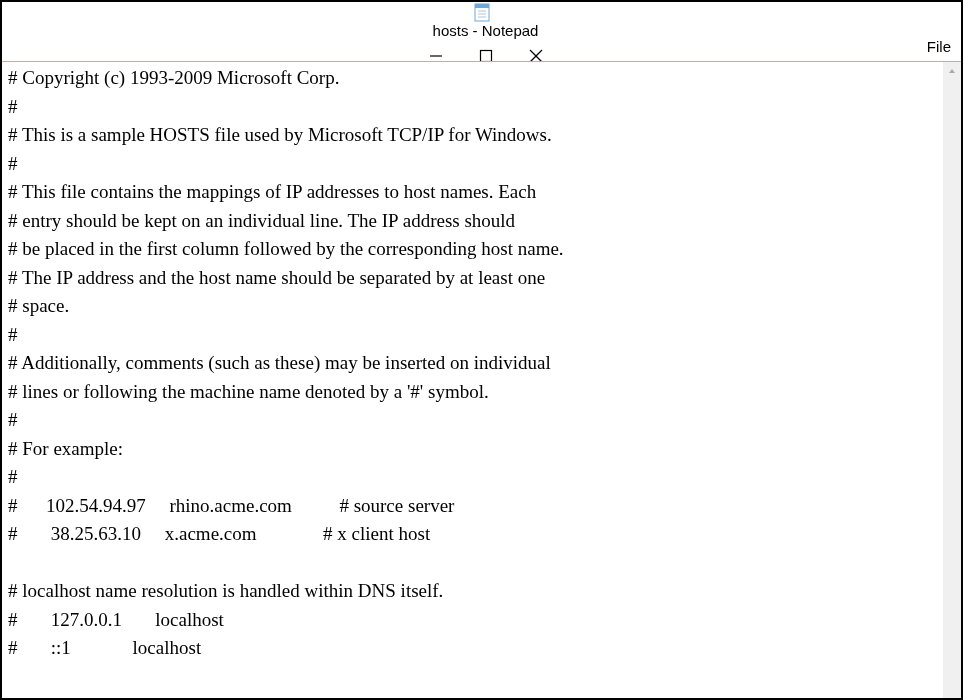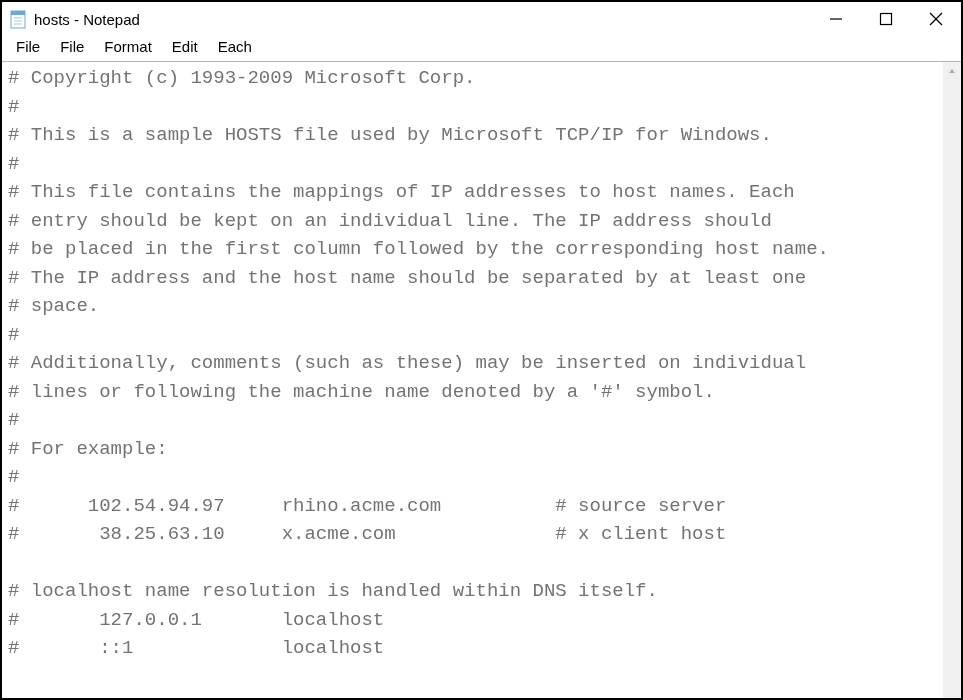--- a/index.html
+++ b/index.html
@@ -16,20 +16,21 @@
       display: flex;
       flex-direction: column;
       overflow: hidden;
     }
     .title-bar {
       display: flex;
       align-items: center;
       height: 34px;
       background: #fff;
       padding-left: 8px;
+      flex-direction: column;
     }
     .app-icon {
       width: 18px;
       height: 20px;
       margin-right: 6px;
       display: flex;
       align-items: center;
       justify-content: center;
     }
     .app-icon svg {
@@ -53,47 +54,48 @@
       align-items: center;
       justify-content: center;
       cursor: default;
     }
     .window-btn svg {
       width: 14px;
       height: 14px;
     }
     .menu-bar {
       display: flex;
-      align-items: flex-start;
+      align-items: flex-end;
       height: 26px;
       padding-left: 4px;
       border-bottom: 1px solid #9ab8d6;
       font-size: 15px;
       color: #000;
+      flex-direction: column;
     }
     .menu-item {
       padding: 2px 10px;
       cursor: default;
     }
     .editor-wrap {
       flex: 1;
       display: flex;
       overflow: hidden;
     }
     pre.editor {
       flex: 1;
-      font-family: Liberation Mono, monospace;
+      font-family: Liberation Serif, serif;
       font-size: 19px;
       line-height: 28.5px;
       padding: 2px 6px;
       white-space: pre;
       overflow: hidden;
       border: none;
       outline: none;
-      color: #737373;
+      color: #000000;
       background: #fff;
     }
     .scrollbar-v {
       width: 18px;
       background: #f0f0f0;
       display: flex;
       flex-direction: column;
       align-items: center;
     }
     .scroll-arrow {

